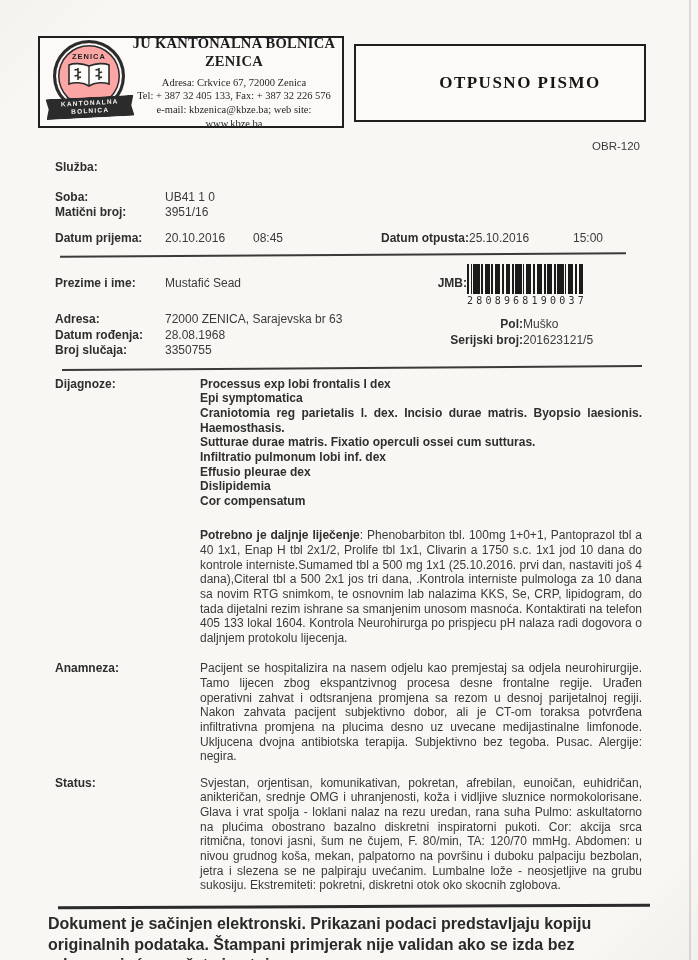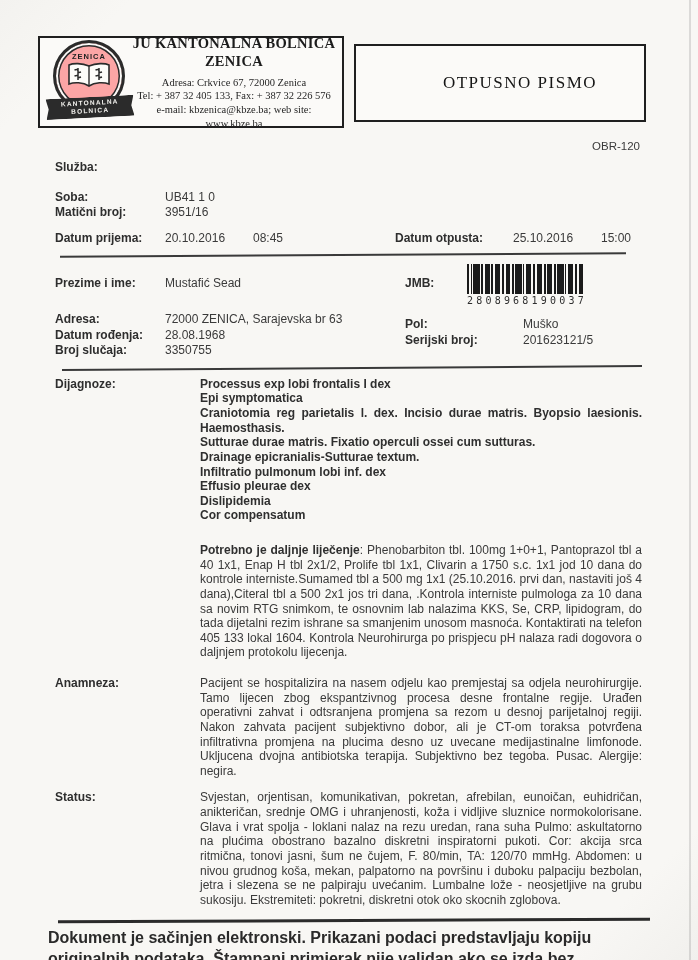--- a/index.html
+++ b/index.html
@@ -26,21 +26,21 @@
     flex:0 0 306px; border:2px solid #1f1f1f; background:#fbfaf8;
     display:flex; align-items:center; padding:4px 6px 4px 8px; height:92px;
   }
   .title-box {
     flex:1; border:2px solid #1f1f1f; background:#fbfaf8;
     display:flex; align-items:center; justify-content:center; height:78px; margin-top:8px;
   }
   .hosp-text { flex:1; text-align:center; font-family:"Liberation Serif", serif; color:#1c1c1c; }
   .hosp-name { font-weight:bold; font-size:14.5px; line-height:1.25; letter-spacing:.3px; }
   .hosp-addr { font-size:10.5px; line-height:1.3; margin-top:6px; color:#262626; }
-  .doc-title { font-family:"Liberation Serif", serif; font-weight:normal; font-size:17px; letter-spacing:1.5px; color:#151515;margin-left:40px; }
+  .doc-title { font-family:"Liberation Serif", serif; font-weight:bold; font-size:17px; letter-spacing:1.5px; color:#151515;margin-left:40px; }
   
   .logo { position:relative; width:84px; height:88px; flex:0 0 84px; }
   .logo-circle {
     position:absolute; left:5px; top:2px; width:72px; height:72px; border-radius:50%;
     border:3px solid #2b2b2b; box-shadow:inset 0 0 0 2px #fbfaf8, inset 0 0 0 3.5px #2b2b2b;
     background:#fca5a5; display:flex; flex-direction:column; align-items:center;
   }
   .logo-city { font-size:7.5px; font-weight:bold; letter-spacing:1px; color:#222; margin-top:9px; }
   .logo-book { margin-top:1px; display:flex; }
   .logo-ribbon {
@@ -51,25 +51,25 @@
     clip-path:polygon(0 0,100% 0,97% 50%,100% 100%,0 100%,3% 50%);
   }
   
   .obr { text-align:right; margin:12px 58px 0 0; font-size:11.5px; color:#3a3a3a; }
   
   .form { margin-top:8px; font-size:12px; }
   .frow { display:flex; margin:0 56px 0 55px; line-height:1.3; }
   .flabel { width:110px; flex:0 0 110px; font-weight:bold; color:#2e2e2e; }
   .fval { color:#3a3a3a; }
   .gap6 { height:6px; } .gap10 { height:10px; } .gap14 { height:14px; }
-  .split { display:flex;gap:44px; }
+  .split { display:flex; }
   .split .half-l { flex:0 0 296px; display:flex; }
   .split .half-r { flex:1; display:flex; }
-  .dt { width:88px; } .tm { margin-left:0; }
-  .rlabel { width:118px; flex:0 0 118px; font-weight:bold; color:#2e2e2e; }
+  .dt { width:88px; } .tm { margin-left:16px; }
+  .rlabel { width:118px; flex:0 0 118px; font-weight:bold; color:#2e2e2e;text-align:right; }
   
   .rule  { border-top:2px solid #3a3a3a; margin:8px 72px 8px 60px; transform:rotate(-.35deg); }
   .rule2 { border-top:2px solid #3a3a3a; margin:8px 56px 8px 62px; transform:rotate(-.4deg); }
   .rule-thick { border-top:3px solid #2b2b2b; margin:6px 48px 6px 58px; transform:rotate(-.25deg); }
   
   .patient { display:flex; margin:2px 56px 0 55px; font-size:12px; }
   .pat-l { flex:0 0 350px; }
   .pat-r { flex:1; }
   .prow { display:flex; line-height:1.3; }
   .barcode-wrap { display:inline-block; vertical-align:top; }
@@ -206,21 +206,20 @@
 
   <div class="rule2"></div>
 
   <div class="sect" style="margin-top:8px;">
     <span class="slabel">Dijagnoze:</span>
     <div class="sbody">
       <div class="diag">Processus exp lobi frontalis I dex</div>
       <div class="diag">Epi symptomatica</div>
       <div class="diag">Craniotomia reg parietalis l. dex. Incisio durae matris. Byopsio laesionis. Haemosthasis.</div>
       <div class="diag">Sutturae durae matris. Fixatio operculi ossei cum sutturas.</div>
-      <div class="diag">Drainage epicranialis-Sutturae textum.</div>
       <div class="diag">Infiltratio pulmonum lobi inf. dex</div>
       <div class="diag">Effusio pleurae dex</div>
       <div class="diag">Dislipidemia</div>
       <div class="diag">Cor compensatum</div>
     </div>
   </div>
 
   <div class="sect" style="margin-top:20px;">
     <span class="slabel"></span>
     <div class="sbody"><span class="lead-bold">Potrebno je daljnje liječenje</span><span>: Phenobarbiton tbl. 100mg 1+0+1, Pantoprazol tbl a 40 1x1,  Enap H tbl 2x1/2, Prolife tbl 1x1, Clivarin a 1750 s.c. 1x1 jod 10 dana do kontrole interniste.Sumamed tbl a 500 mg 1x1 (25.10.2016. prvi dan, nastaviti još 4 dana),Citeral tbl a 500 2x1 jos tri dana,  .Kontrola interniste pulmologa  za 10 dana sa novim RTG snimkom, te osnovnim lab nalazima KKS, Se, CRP, lipidogram, do tada dijetalni rezim ishrane sa smanjenim unosom masnoća. Kontaktirati na telefon 405 133 lokal 1604. Kontrola Neurohirurga po prispjecu pH nalaza radi dogovora o daljnjem protokolu lijecenja.</span></div>

